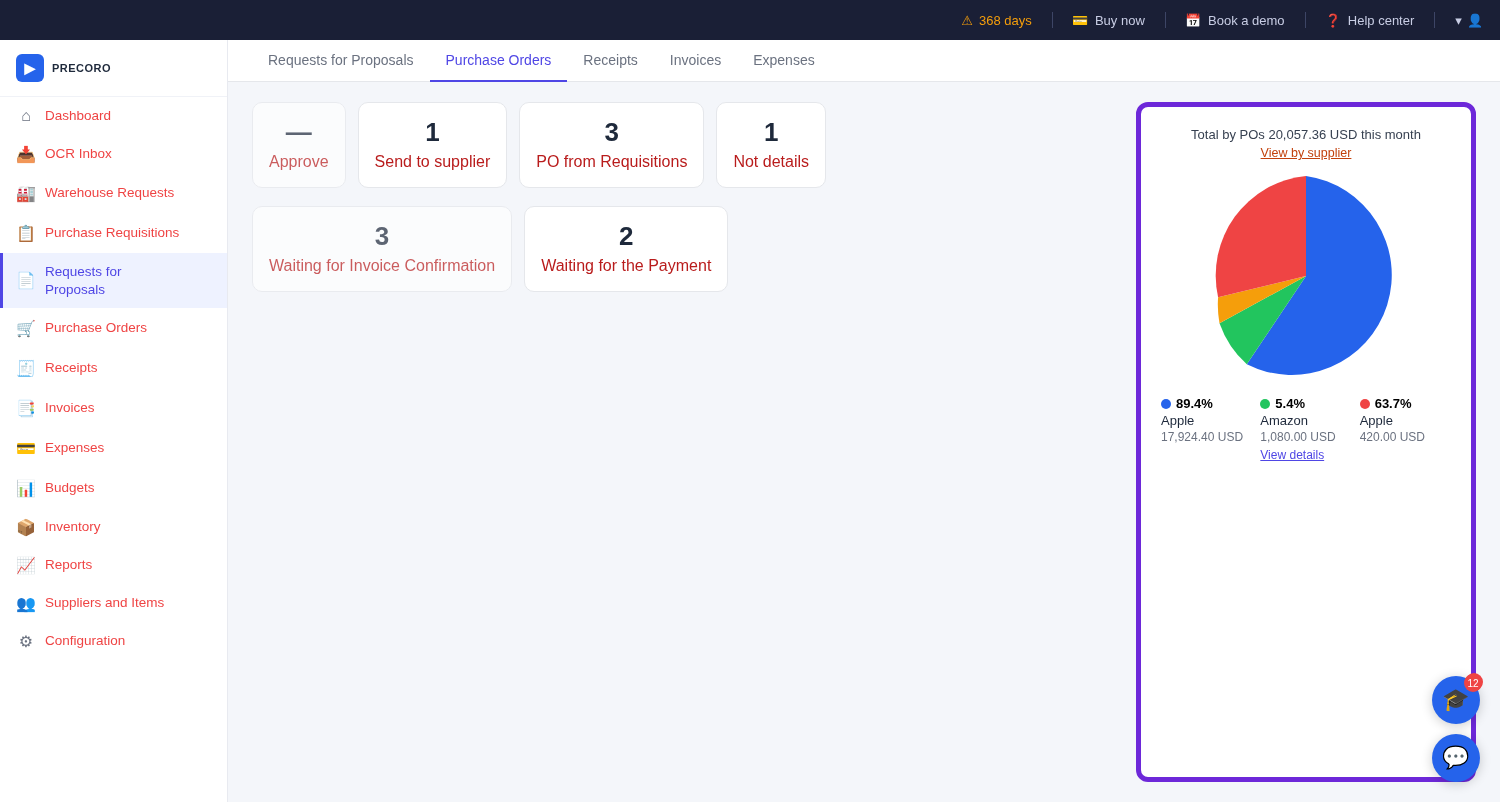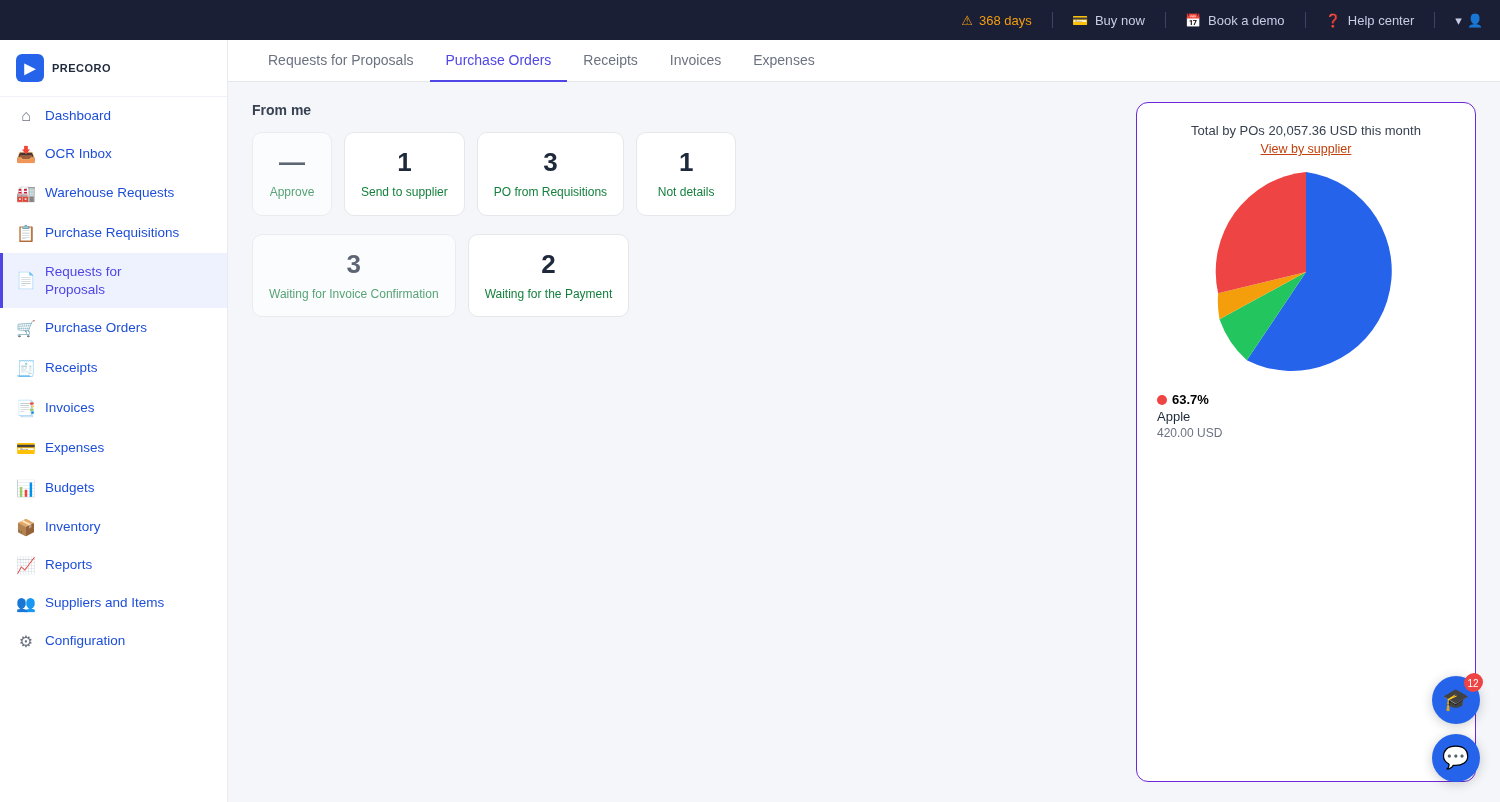--- a/index.html
+++ b/index.html
@@ -83,21 +83,21 @@
     }
     .nav-item .nav-icon {
       width: 18px; height: 18px;
       display: flex; align-items: center; justify-content: center;
       color: #6b7280;
       flex-shrink: 0;
     }
     .nav-item.active .nav-icon { color: #4f46e5; }
     .nav-item .nav-label {
       font-size: 13.5px;
-      color: #1d4ed8;
+      color: #ef4444;
       flex: 1;
       line-height: 1.3;
     }
     .nav-item.active .nav-label { color: #4f46e5; font-weight: 500; }
     .nav-item .nav-add {
       width: 20px; height: 20px;
       border-radius: 50%;
       display: flex; align-items: center; justify-content: center;
       color: #9ca3af;
       font-size: 16px;
@@ -178,30 +178,30 @@
       transition: box-shadow 0.15s;
     }
     .stat-number {
       font-size: 26px;
       font-weight: 700;
       color: #1e293b;
       display: block;
       margin-bottom: 4px;
     }
     .stat-label {
-      font-size: 12px;
-      color: #15803d;
+      font-size: 16px;
+      color: #b91c1c;
       line-height: 1.3;
     }
 
     
     .right-panel {
       width: 340px;
       background: #fff;
-      border: 1px solid #6d28d9;
+      border: 5px solid #6d28d9;
       border-radius: 12px;
       padding: 20px;
       display: flex;
       flex-direction: column;
       align-items: center;
       flex-shrink: 0;
     }
     .chart-title {
       font-size: 13px;
       color: #374151;
@@ -404,21 +404,20 @@
           <div class="tab active">Purchase Orders</div>
           <div class="tab">Receipts</div>
           <div class="tab">Invoices</div>
           <div class="tab">Expenses</div>
         </div>
     </div>
 
     <div class="page-content">
 
       <div class="left-panel">
-        <div class="section-title">From me</div>
 
         <div class="stats-row">
 
           <div class="stat-card" style="min-width:80px; opacity:0.7">
             <span class="stat-number">—</span>
             <span class="stat-label">Approve</span>
           </div>
           <div class="stat-card">
             <span class="stat-number">1</span>
             <span class="stat-label">Send to supplier</span>
@@ -457,20 +456,37 @@
 
             <path d="M100,100 L40.8,188.3 A100,100 0 0,1 13.5,147.2 Z" fill="#22c55e"></path>
 
             <path d="M100,100 L13.5,147.2 A100,100 0 0,1 12.1,121.3 Z" fill="#f59e0b"></path>
 
             <path d="M100,100 L12.1,121.3 A100,100 0 0,1 100,0 Z" fill="#ef4444"></path>
           </svg>
         </div>
 
         <div class="legend-grid">
+          <div class="legend-item">
+            <div class="legend-pct">
+              <div class="legend-dot" style="background:#2563eb"></div>
+              <span>89.4%</span>
+            </div>
+            <div class="legend-name">Apple</div>
+            <div class="legend-amount">17,924.40 USD</div>
+          </div>
+          <div class="legend-item">
+            <div class="legend-pct">
+              <div class="legend-dot" style="background:#22c55e"></div>
+              <span>5.4%</span>
+            </div>
+            <div class="legend-name">Amazon</div>
+            <div class="legend-amount">1,080.00 USD</div>
+            <span class="view-details-link">View details</span>
+          </div>
           <div class="legend-item">
             <div class="legend-pct">
               <div class="legend-dot" style="background:#ef4444"></div>
               <span>63.7%</span>
             </div>
             <div class="legend-name">Apple</div>
             <div class="legend-amount">420.00 USD</div>
           </div>
         </div>
       </div>

